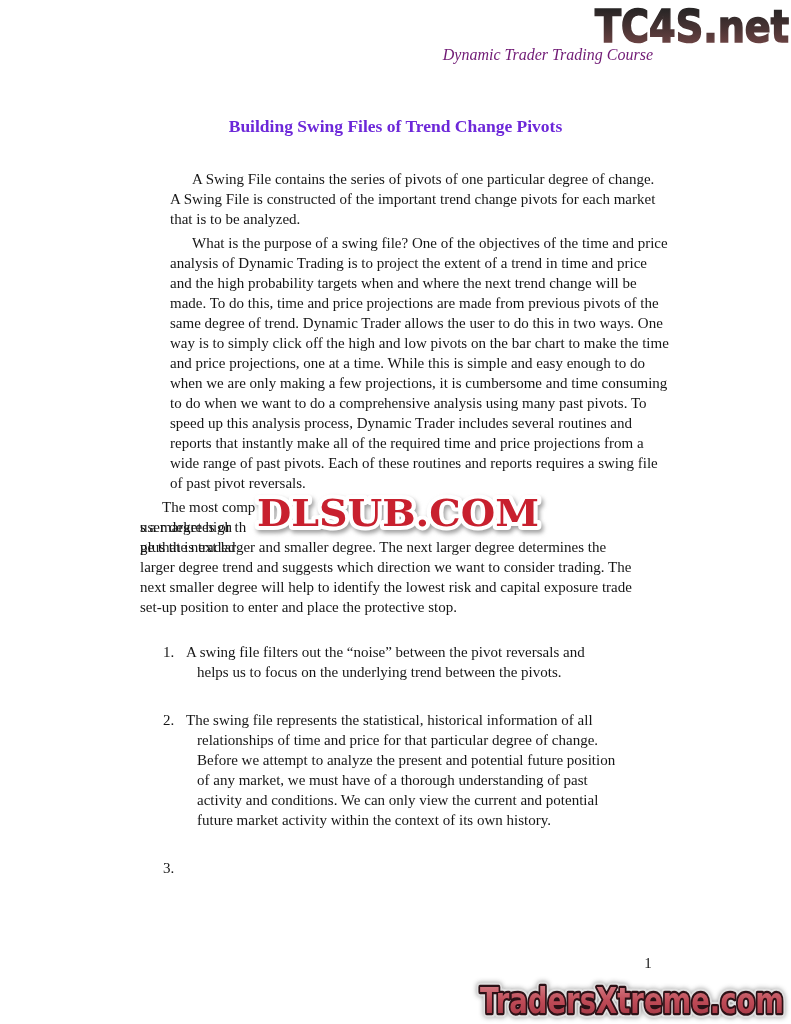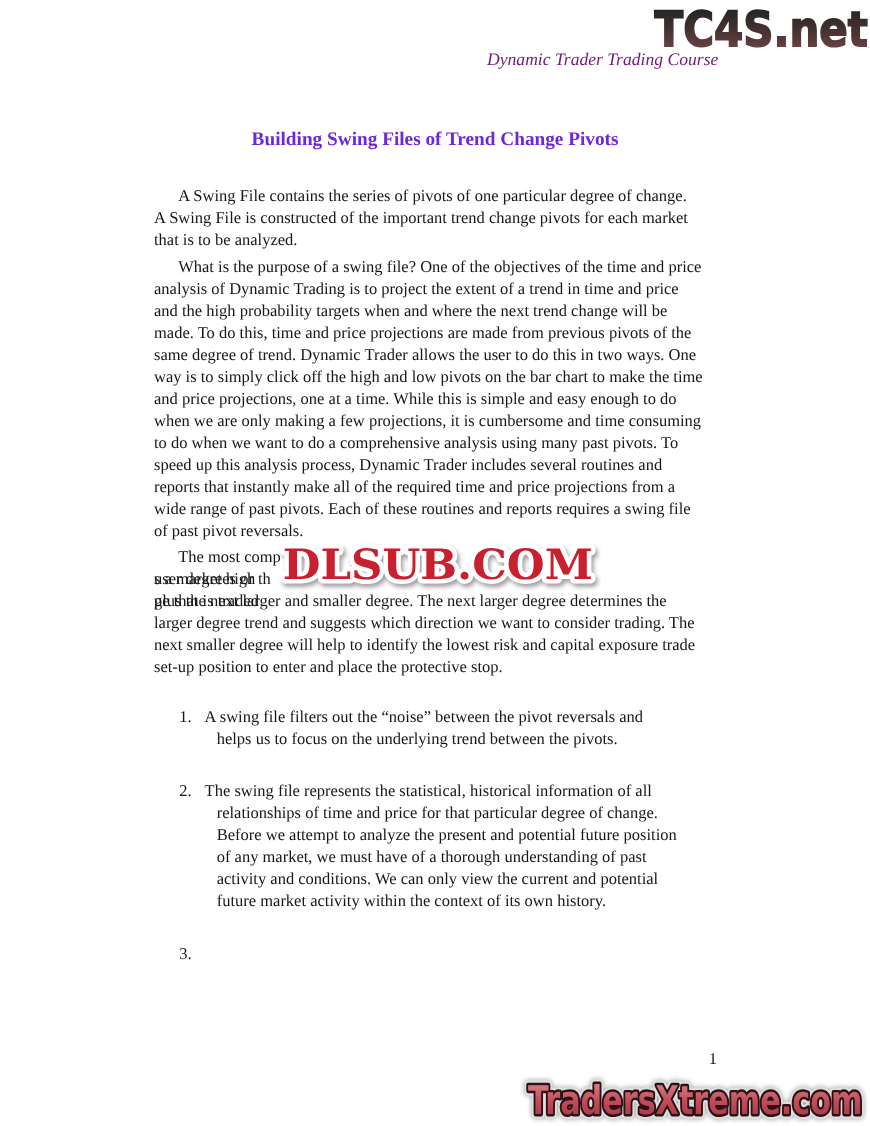--- a/index.html
+++ b/index.html
@@ -42,21 +42,21 @@
   
   .content {
     position: absolute;
     top: 169px; left: 140px;
     width: 540px;
     font-size: 15px;
     line-height: 20px;
   }
   .para { margin: 0 0 4px 0; }
   .lines { white-space: pre; }
-  .indent { text-indent: 22px; }
+  .indent { text-indent: 22px; margin-left: 30px; }
 
   
   .p3 { position: relative; margin: 0; }
   .split-line {
     display: flex;
     justify-content: space-between;
     height: 20px;
     white-space: nowrap;
     flex-direction: column;
   }

